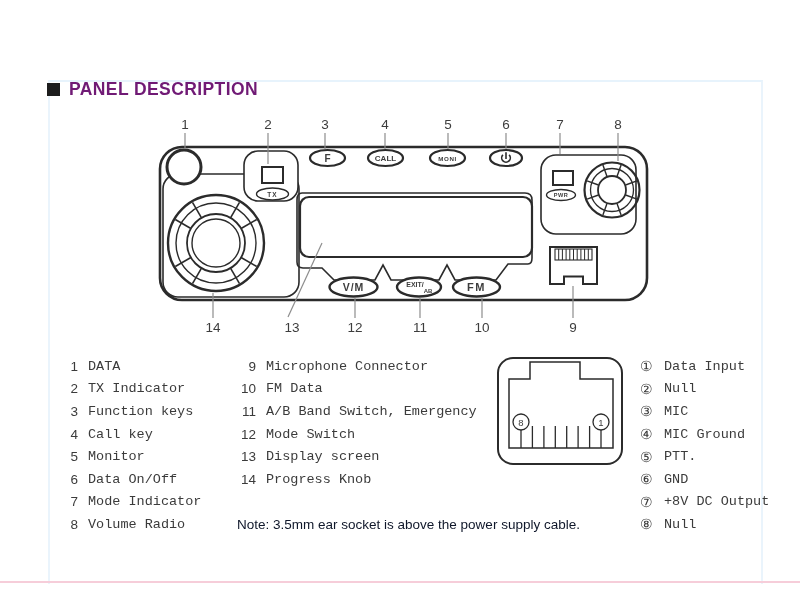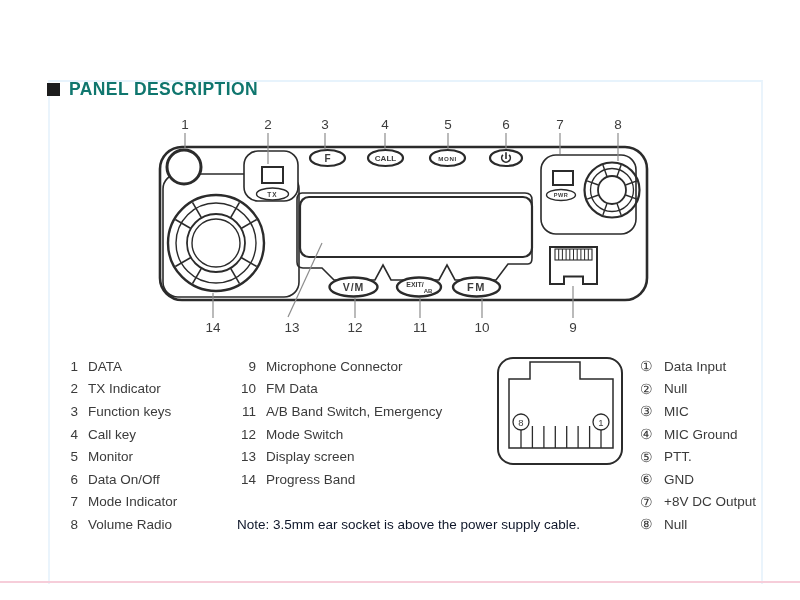--- a/index.html
+++ b/index.html
@@ -11,30 +11,30 @@
   
   .content-frame{
     left:48px;top:80px;width:711px;height:502px;
     border-top:2px solid #e7f3fc;border-left:2px solid #eaf4fc;border-right:2px solid #eaf4fc;
     pointer-events:none;
   }
   .pink-rule{left:0;top:581px;width:800px;border-top:2px solid #f6cdd9;}
   
   .hdr{left:47px;top:79px;display:flex;align-items:center;}
   .hdr-square{width:13px;height:13px;background:#1d1d1d;margin-right:9px;}
-  .hdr-title{font-size:17.5px;font-weight:bold;color:#0f766e;letter-spacing:0.4px;}
+  .hdr-title{font-size:17.5px;font-weight:bold;color:#701a75;letter-spacing:0.4px;}
   
   .col{display:flex;flex-direction:column;font-size:13.5px;color:#3b3b3b;}
   .row{height:22.6px;display:flex;align-items:center;}
   .num{display:inline-block;text-align:right;}
   .col-left{left:60px;top:355px;}
   .col-left .num{width:18px;}
   .col-mid{left:236px;top:355px;}
   .col-mid .num{width:20px;}
-  .col .lbl{margin-left:10px;white-space:nowrap;}
+  .col .lbl{margin-left:10px;white-space:nowrap;font-family:Liberation Mono, monospace;}
   .note-line{left:237px;top:513px;height:22.6px;display:flex;align-items:center;font-size:13.5px;color:#0f172a;white-space:nowrap;}
   .col-pins{left:640px;top:355px;}
   .col-pins .num{width:16px;text-align:left;font-size:14px;}
   .col-pins .lbl{margin-left:8px;text-align:right;}
   svg text{fill:#3d3d3d;}
   svg .btxt{fill:#222;}
 </style>
 </head>
 <body>
 
@@ -251,21 +251,21 @@
   <div class="row">
       <span class="num">12</span>
       <span class="lbl">Mode Switch</span>
     </div>
   <div class="row">
       <span class="num">13</span>
       <span class="lbl">Display screen</span>
     </div>
   <div class="row">
       <span class="num">14</span>
-      <span class="lbl">Progress Band</span>
+      <span class="lbl">Progress Knob</span>
     </div>
 </div>
 
 <div class="abs note-line">Note: 3.5mm ear socket is above the power supply cable.</div>
 
 <div class="abs col col-pins">
   <div class="row">
       <span class="num">①</span>
       <span class="lbl">Data Input</span>
     </div>

